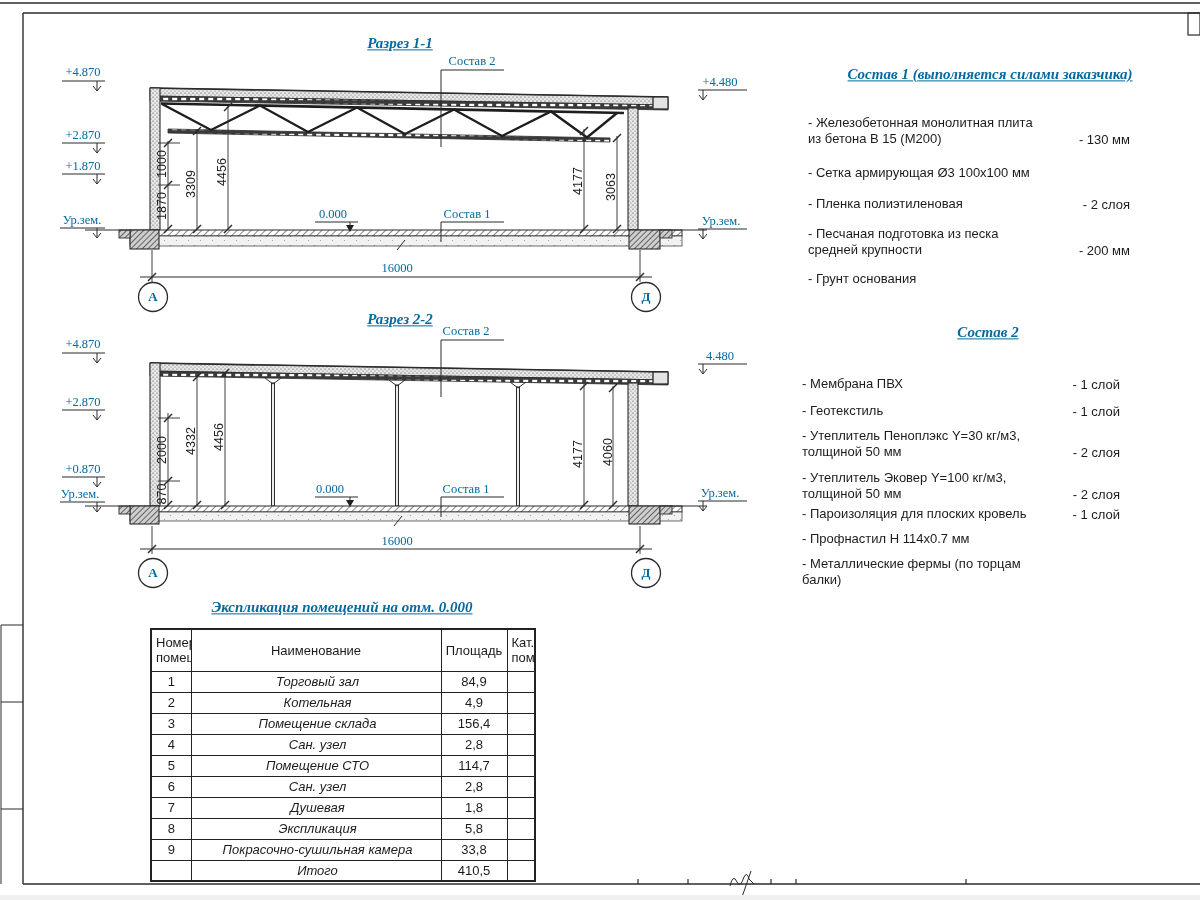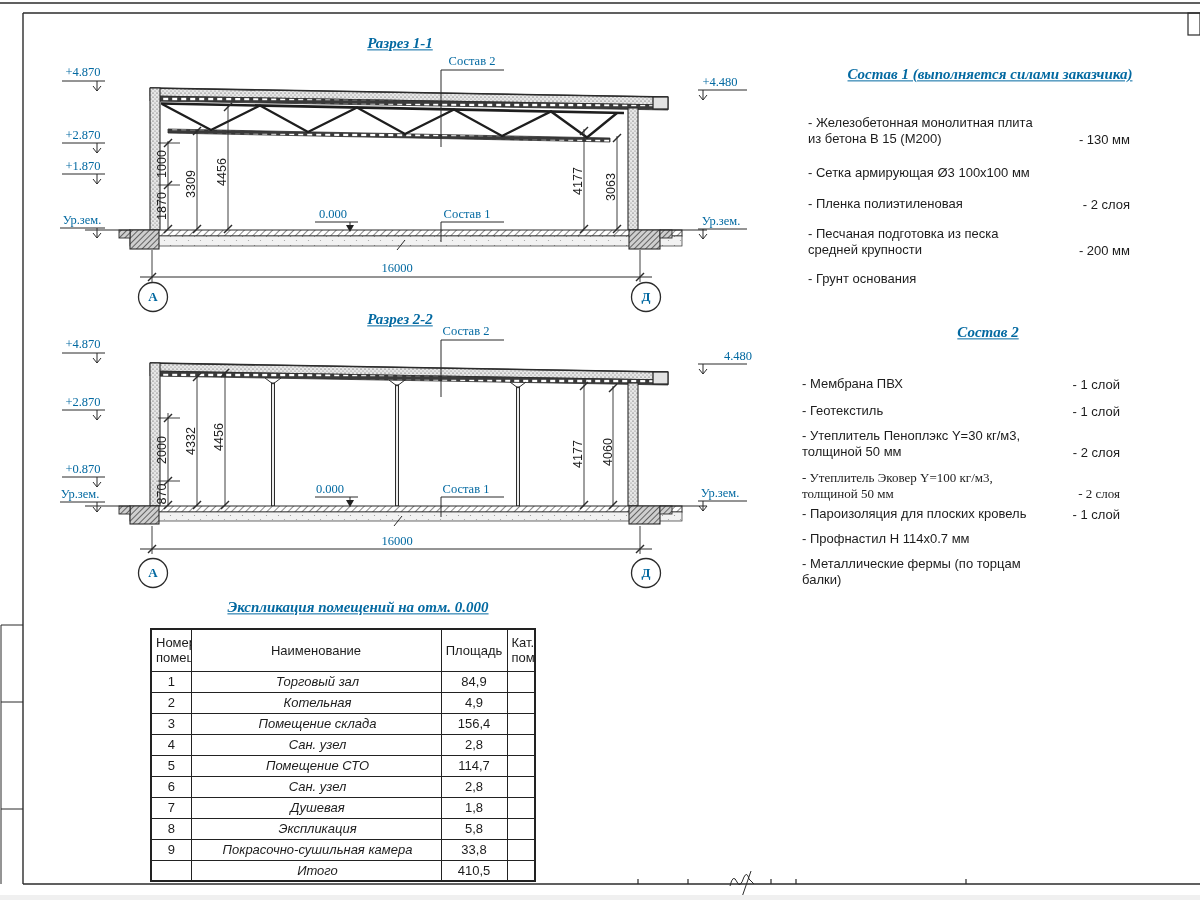--- a/index.html
+++ b/index.html
@@ -280,21 +280,21 @@
 <div class="txt axis" style="left:646px;top:297px;">Д</div>
 
 <div class="txt title" style="left:400px;top:320px;">Разрез 2-2</div>
 <div class="txt" style="left:466px;top:331px;">Состав 2</div>
 <div class="txt" style="left:466px;top:489px;">Состав 1</div>
 <div class="txt" style="left:330px;top:489px;">0.000</div>
 <div class="txt" style="left:83px;top:344px;">+4.870</div>
 <div class="txt" style="left:83px;top:402px;">+2.870</div>
 <div class="txt" style="left:83px;top:469px;">+0.870</div>
 <div class="txt" style="left:80px;top:494px;">Ур.зем.</div>
-<div class="txt" style="left:720px;top:356px;margin-left:18px;">4.480</div>
+<div class="txt" style="left:720px;top:356px;">4.480</div>
 <div class="txt" style="left:720px;top:493px;">Ур.зем.</div>
 <div class="vtxt" style="left:162px;top:450px;">2000</div>
 <div class="vtxt" style="left:162px;top:494px;">870</div>
 <div class="vtxt" style="left:191px;top:441px;">4332</div>
 <div class="vtxt" style="left:219px;top:437px;">4456</div>
 <div class="vtxt" style="left:578px;top:454px;">4177</div>
 <div class="vtxt" style="left:608px;top:452px;">4060</div>
 <div class="txt" style="left:397px;top:541px;">16000</div>
 <div class="txt axis" style="left:153px;top:573px;">А</div>
 <div class="txt axis" style="left:646px;top:573px;">Д</div>
@@ -333,40 +333,40 @@
   </div>
   <div class="item" style="top:35px;">
     <span class="lbl">- Геотекстиль</span>
     <span class="val">- 1 слой</span>
   </div>
   <div class="item" style="top:60px;">
     <span class="lbl">- Утеплитель Пеноплэкс Y=30 кг/м3,
 толщиной 50 мм</span>
     <span class="val">- 2 слоя</span>
   </div>
-  <div class="item" style="top:102px;font-family:Liberation Serif, serif;">
+  <div class="item" style="top:102px;">
     <span class="lbl">- Утеплитель Эковер Y=100 кг/м3,
 толщиной 50 мм</span>
     <span class="val">- 2 слоя</span>
   </div>
   <div class="item" style="top:138px;">
     <span class="lbl">- Пароизоляция для плоских кровель</span>
     <span class="val">- 1 слой</span>
   </div>
   <div class="item" style="top:163px;">
     <span class="lbl">- Профнастил Н 114х0.7 мм</span>
     <span class="val"></span>
   </div>
   <div class="item" style="top:188px;">
     <span class="lbl">- Металлические фермы (по торцам балки)</span>
     <span class="val"></span>
   </div>
 </div>
 
-<div class="txt title" style="left:358px;top:608px;">Экспликация помещений на отм. 0.000</div>
+<div class="txt title" style="left:342px;top:608px;">Экспликация помещений на отм. 0.000</div>
 <table class="expl">
   <colgroup>
         <col style="width:40px">
         <col style="width:250px">
         <col style="width:66px">
         <col style="width:28px">
       </colgroup>
   <thead>
     <tr>
       <th class="c">Номер

